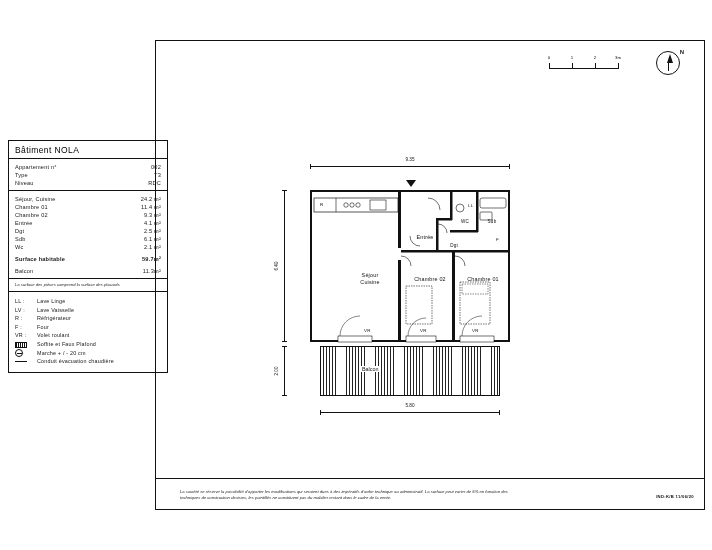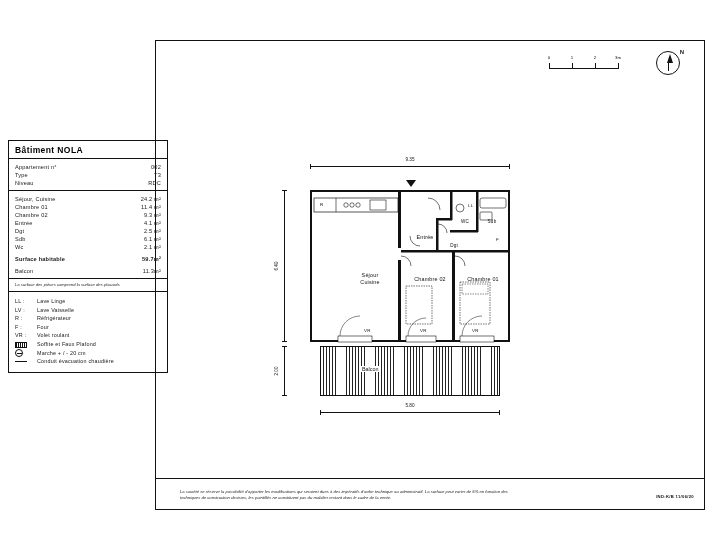--- a/index.html
+++ b/index.html
@@ -27,21 +27,21 @@
     position: absolute;
     left: 8px;
     top: 140px;
     width: 160px;
     border: 1px solid #111;
     background: #fff;
     box-sizing: border-box;
   }
   .info-title {
     font-size: 8.5px;
-    font-weight: bold;
+    font-weight: normal;
     letter-spacing: .4px;
     padding: 4px 6px 3px 6px;
     border-bottom: 1px solid #111;
     color: #000;
   }
   .info-block {
     padding: 4px 6px 3px 6px;
     border-bottom: 1px solid #111;
   }
   .kv {

